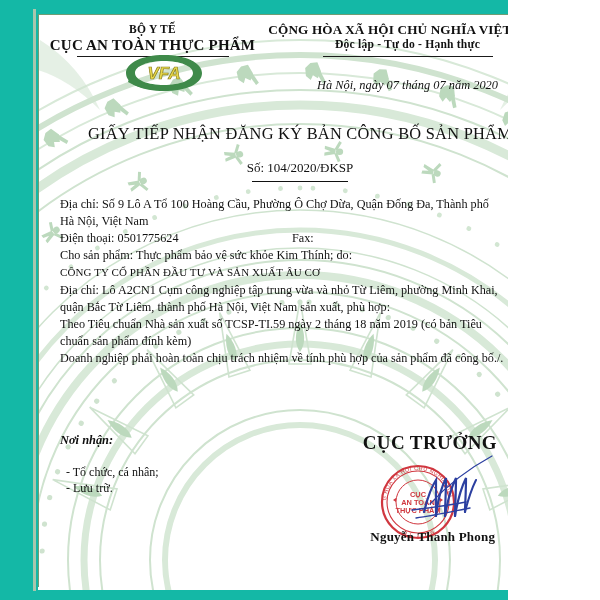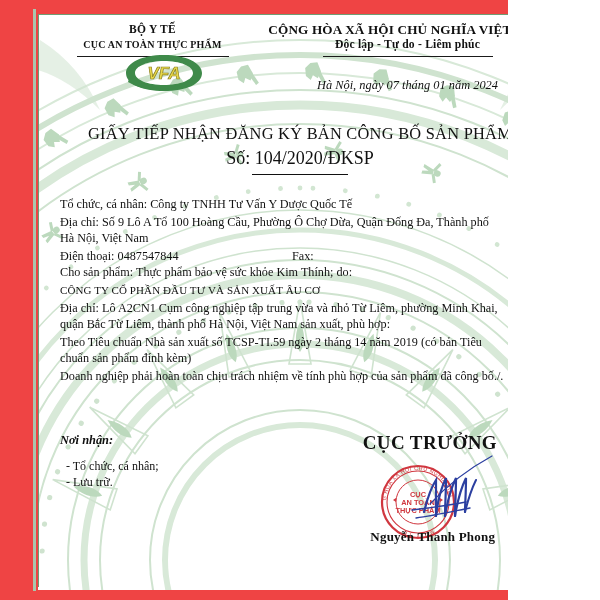--- a/index.html
+++ b/index.html
@@ -6,21 +6,21 @@
   html, body {
     margin: 0;
     padding: 0;
     background: #ffffff;
   }
   .page {
     position: relative;
     width: 508px;
     height: 600px;
     overflow: hidden;
-    background: #ef4444;
+    background: #14b8a6;
     font-family: "Liberation Serif", "DejaVu Serif", serif;
     color: #111111;
   }
 
   
   .watermark {
     position: absolute;
     left: 0; top: 0;
     width: 600px; height: 600px;
     z-index: 0;
@@ -74,21 +74,21 @@
     text-align: center;
     position: relative;
   }
   .hdr-line1 {
     font-size: 11.5px;
     font-weight: bold;
     letter-spacing: .3px;
     line-height: 15px;
   }
   .hdr-line2 {
-    font-size: 10px;
+    font-size: 15px;
     font-weight: bold;
     letter-spacing: .2px;
     line-height: 16px;
     white-space: nowrap;
   }
   .hdr-right .hdr-line1 {
     font-size: 13.2px;
     letter-spacing: .15px;
     white-space: nowrap;
   }
@@ -134,22 +134,22 @@
     width: 510px;
     text-align: center;
   }
   .doc-title {
     font-size: 16.4px;
     font-weight: normal;
     letter-spacing: .25px;
     white-space: nowrap;
   }
   .doc-number {
-    font-size: 18px;
-    margin-top: 4px;
+    font-size: 13px;
+    margin-top: 16px;
   }
   .title-rule {
     width: 96px;
     height: 0;
     border-top: 1.7px solid #111;
     margin: 5px auto 0 auto;
   }
 
   
   .body-text {
@@ -191,21 +191,21 @@
     font-size: 12px;
     line-height: 16.5px;
   }
   .recipients .rc-title {
     font-style: italic;
     font-weight: bold;
     font-size: 12.4px;
   }
   .recipients ul {
     list-style: none;
-    margin: 9px 0 0 0;
+    margin: 15px 0 0 0;
     padding: 0 0 0 6px;
   }
   .sign-col {
     width: 210px;
     text-align: center;
     position: relative;
   }
   .sign-title {
     font-size: 19px;
     font-weight: bold;
@@ -654,54 +654,53 @@
   <div class="content">
 
     <div class="header">
       <div class="hdr-left">
         <div class="hdr-line1">BỘ Y TẾ</div>
         <div class="hdr-line2">CỤC AN TOÀN THỰC PHẨM</div>
         <div class="rule rule-left"></div>
       </div>
       <div class="hdr-right">
         <div class="hdr-line1">CỘNG HÒA XÃ HỘI CHỦ NGHĨA VIỆT NAM</div>
-        <div class="hdr-line2">Độc lập - Tự do - Liêm phúc</div>
+        <div class="hdr-line2">Độc lập - Tự do - Hạnh thực</div>
         <div class="rule rule-right"></div>
       </div>
     </div>
 
     <svg class="vfa-logo" viewBox="0 0 92 42" xmlns="http://www.w3.org/2000/svg">
       <path d="M46,3 C68,3 84,11 84,21 C84,32 68,39 46,39 C24,39 8,32 8,21 C8,11 24,3 46,3 Z
                M46,9 C30,9 17,14 17,21 C17,28 30,33 46,33 C62,33 75,28 75,21 C75,14 62,9 46,9 Z" fill="#3f8a4a"></path>
       <path d="M12,24 q16,13 40,13 q-26,3 -42,-7 z" fill="#3f8a4a"></path>
       <ellipse cx="46" cy="21" rx="27" ry="10" fill="#ffffff" opacity="0.0"></ellipse>
       <text x="46" y="27" text-anchor="middle" font-family="'Liberation Sans', sans-serif" font-size="17" font-weight="bold" font-style="italic" fill="#e8d84a" stroke="#8a7f1f" stroke-width="0.7">VFA</text>
     </svg>
 
-    <div class="datestamp">Hà Nội, ngày 07 tháng 01 năm 2024</div>
+    <div class="datestamp">Hà Nội, ngày 07 tháng 07 năm 2020</div>
 
     <div class="title-block">
       <div class="doc-title">GIẤY TIẾP NHẬN ĐĂNG KÝ BẢN CÔNG BỐ SẢN PHẨM</div>
       <div class="doc-number">Số: 104/2020/ĐKSP</div>
       <div class="title-rule"></div>
     </div>
 
     <div class="body-text">
-      <p>Tổ chức, cá nhân: Công ty TNHH Tư Vấn Y Dược Quốc Tế</p>
       <p class="tight">Địa chỉ: Số 9 Lô A Tổ 100 Hoàng Cầu, Phường Ô Chợ Dừa, Quận Đống Đa, Thành phố</p>
       <p>Hà Nội, Việt Nam</p>
       <div class="line-phone">
-        <span class="ph">Điện thoại: 0487547844</span>
+        <span class="ph">Điện thoại: 0501775624</span>
         <span>Fax:</span>
       </div>
       <p>Cho sản phẩm: Thực phẩm bảo vệ sức khỏe Kim Thính; do:</p>
       <p class="company-upper">CÔNG TY CỔ PHẦN ĐẦU TƯ VÀ SẢN XUẤT ÂU CƠ</p>
       <p class="tight">Địa chỉ: Lô A2CN1 Cụm công nghiệp tập trung vừa và nhỏ Từ Liêm, phường Minh Khai,</p>
       <p>quận Bắc Từ Liêm, thành phố Hà Nội, Việt Nam sản xuất, phù hợp:</p>
-      <p class="tight spaced-top">Theo Tiêu chuẩn Nhà sản xuất số TCSP-TI.59 ngày 2 tháng 14 năm 2019 (có bản Tiêu</p>
+      <p class="tight spaced-top">Theo Tiêu chuẩn Nhà sản xuất số TCSP-TI.59 ngày 2 tháng 18 năm 2019 (có bản Tiêu</p>
       <p>chuẩn sản phẩm đính kèm)</p>
       <p class="spaced-top">Doanh nghiệp phải hoàn toàn chịu trách nhiệm về tính phù hợp của sản phẩm đã công bố./.</p>
     </div>
 
     <div class="footer">
 
       <div class="recipients">
         <div class="rc-title">Nơi nhận:</div>
         <ul>
           <li>- Tổ chức, cá nhân;</li>

